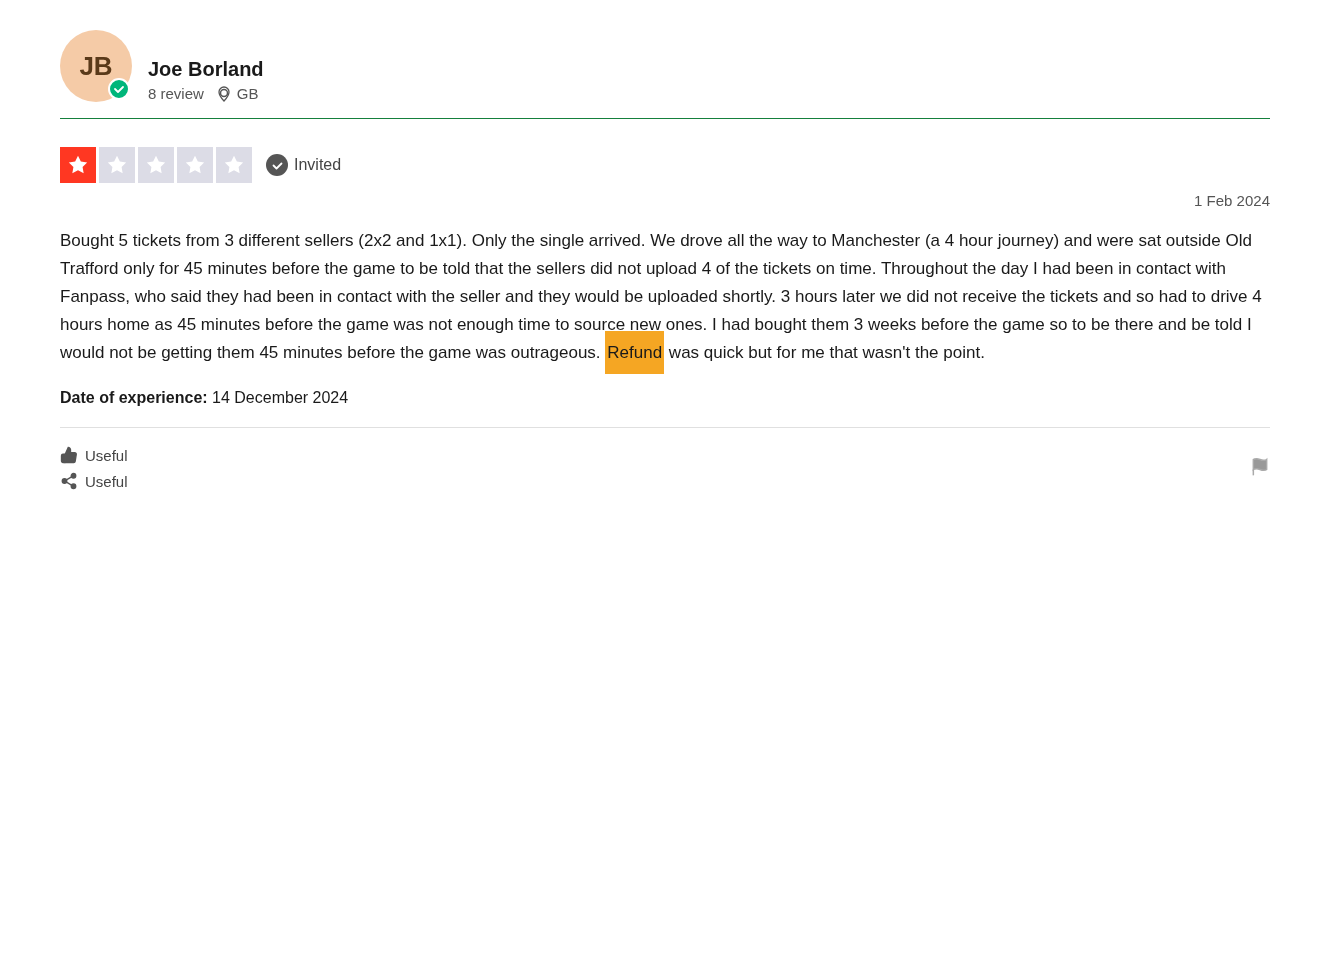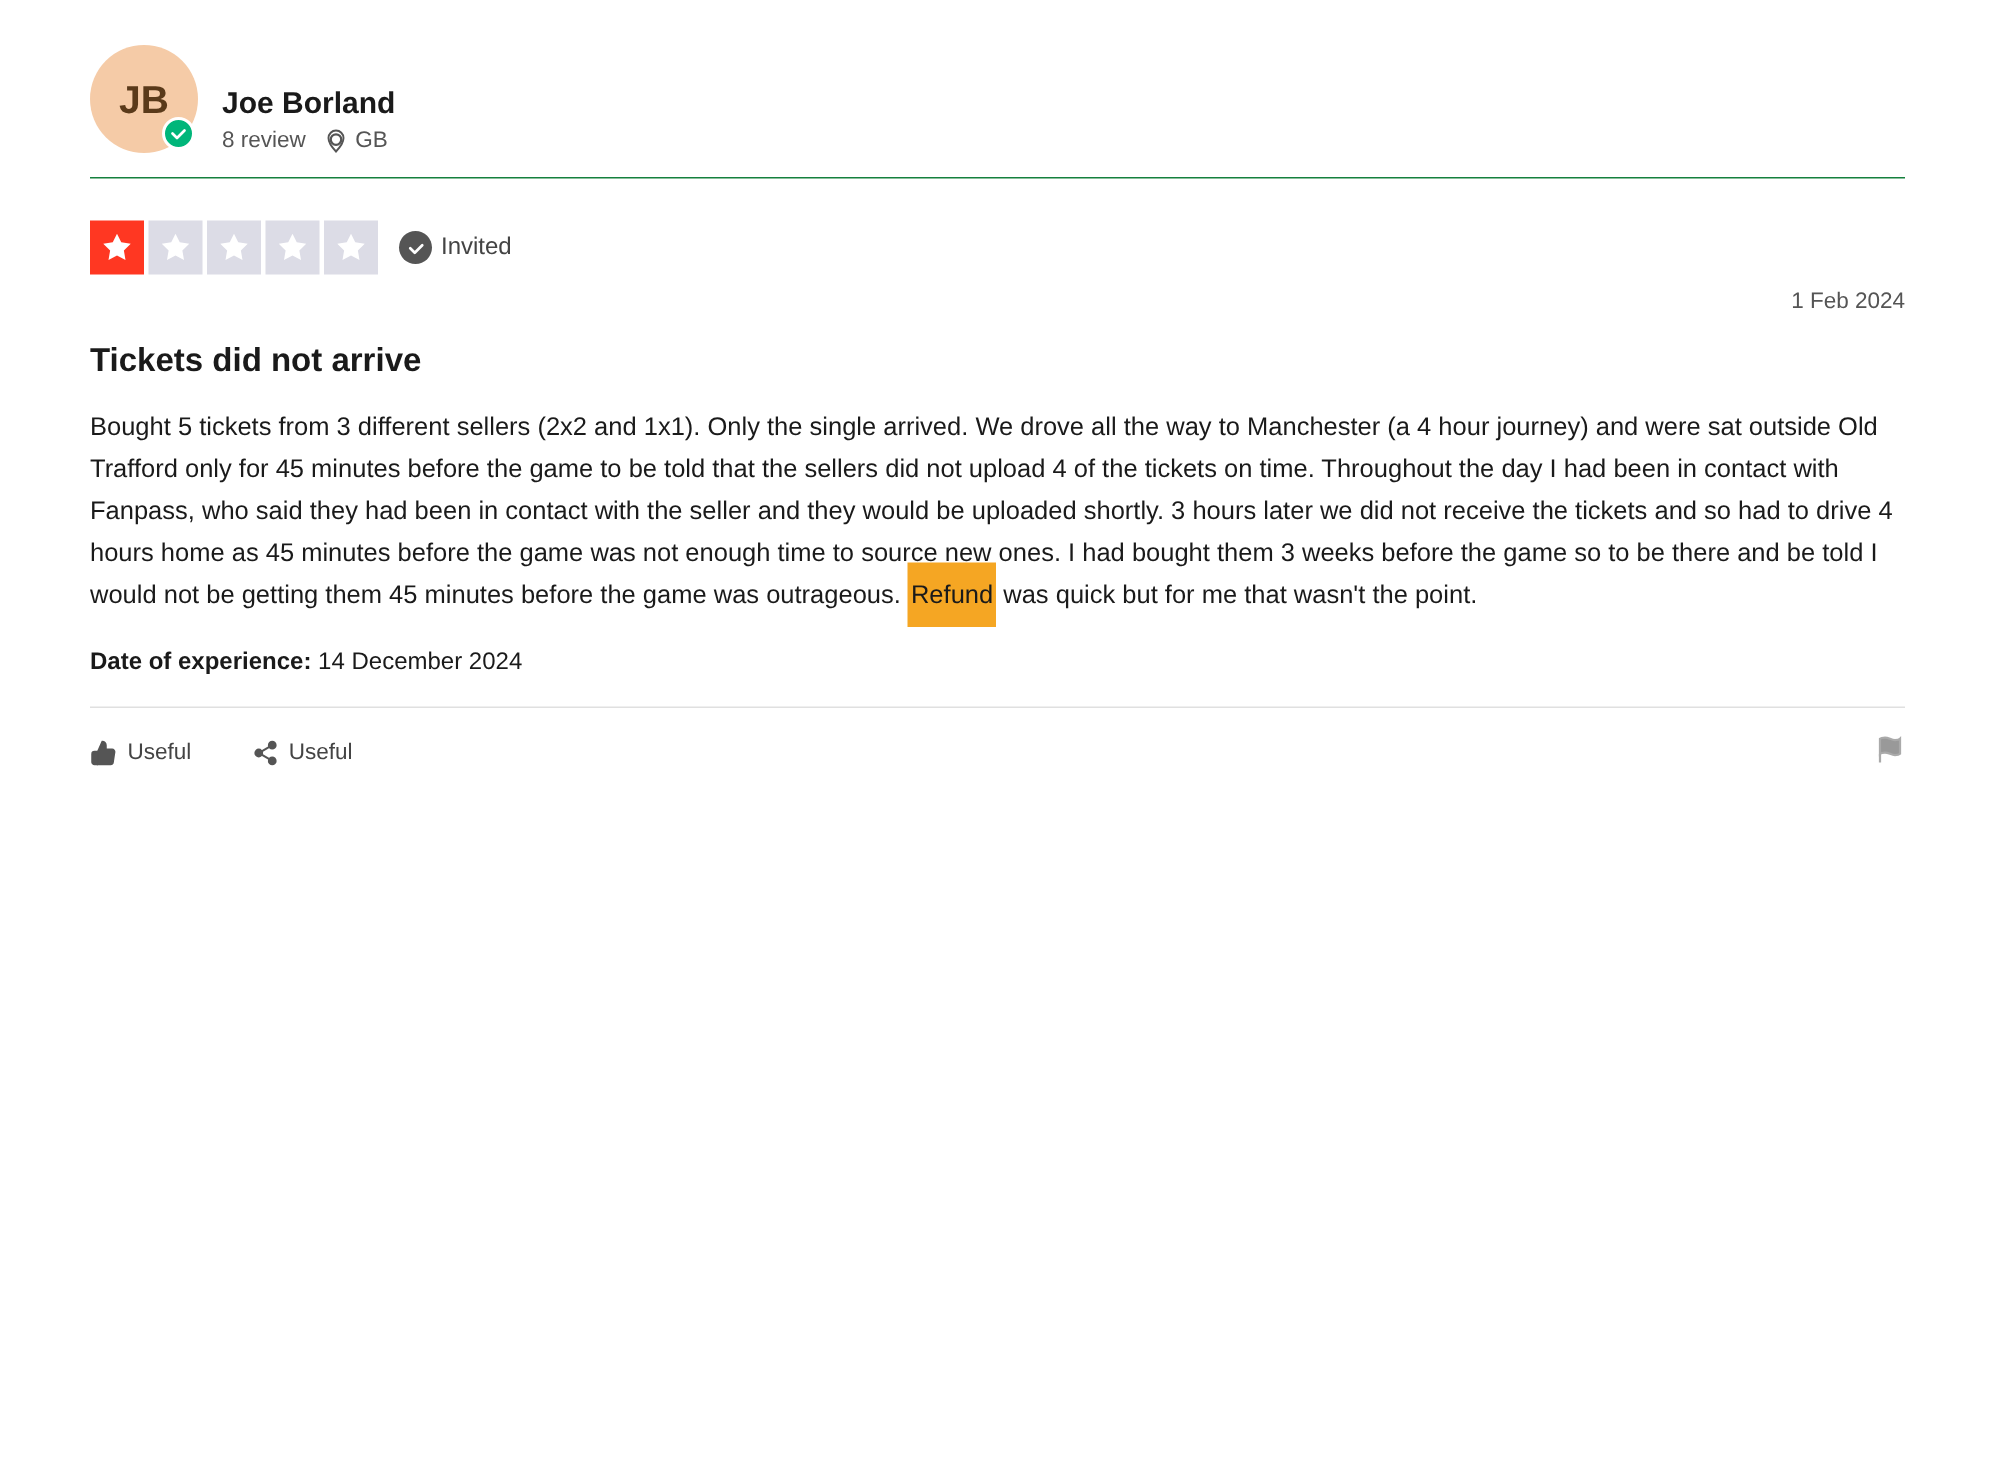--- a/index.html
+++ b/index.html
@@ -200,21 +200,22 @@
     .review-actions {
       display: flex;
       align-items: center;
       justify-content: space-between;
       padding: 18px 0 18px 0;
     }
 
     .action-buttons {
       display: flex;
       align-items: center;
-      gap: 40px;
+      gap: 8px;
+      flex-direction: column;
     }
 
     .action-btn {
       display: flex;
       align-items: center;
       gap: 7px;
       font-size: 15px;
       color: #444;
       cursor: pointer;
       background: none;
@@ -311,21 +312,20 @@
               <path d="M2.5 6.5l3 3 5-5" stroke="#fff" stroke-width="1.8" fill="none" stroke-linecap="round" stroke-linejoin="round"></path>
             </svg>
           </div>
           <span>Invited</span>
         </div>
       </div>
 
       <span class="review-date">1 Feb 2024</span>
     </div>
 
-    <div class="review-title">Tickets did not arrive</div>
 
     <div class="review-body">
       <span>Bought 5 tickets from 3 different sellers (2x2 and 1x1). Only the single arrived. We drove all the way to Manchester (a 4 hour journey) and were sat outside Old Trafford only for 45 minutes before the game to be told that the sellers did not upload 4 of the tickets on time. Throughout the day I had been in contact with Fanpass, who said they had been in contact with the seller and they would be uploaded shortly. 3 hours later we did not receive the tickets and so had to drive 4 hours home as 45 minutes before the game was not enough time to source new ones. I had bought them 3 weeks before the game so to be there and be told I would not be getting them 45 minutes before the game was outrageous. </span><span class="highlight">Refund</span><span> was quick but for me that wasn't the point.</span>
     </div>
 
     <div class="date-of-experience">
       <strong>Date of experience:</strong>
       <span> </span>
       <span>14 December 2024</span>
     </div>

